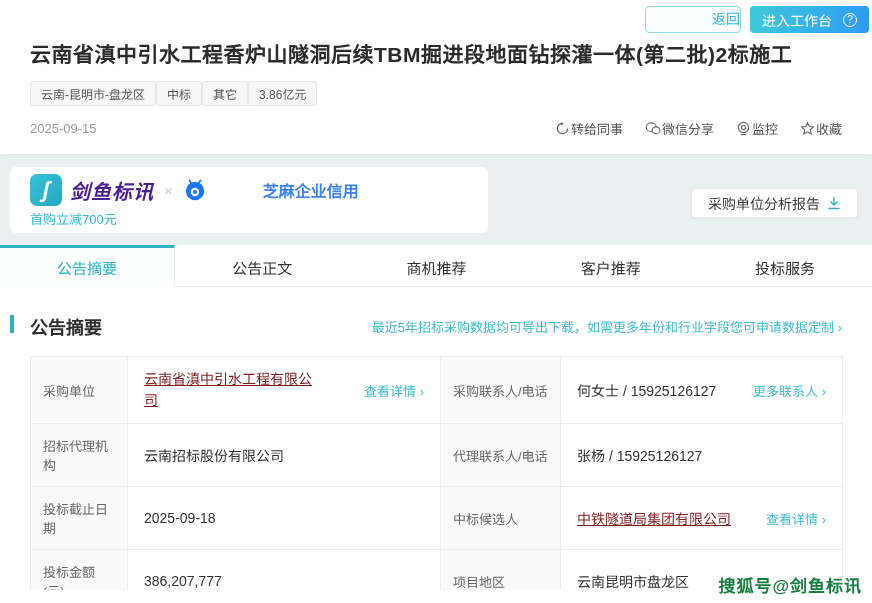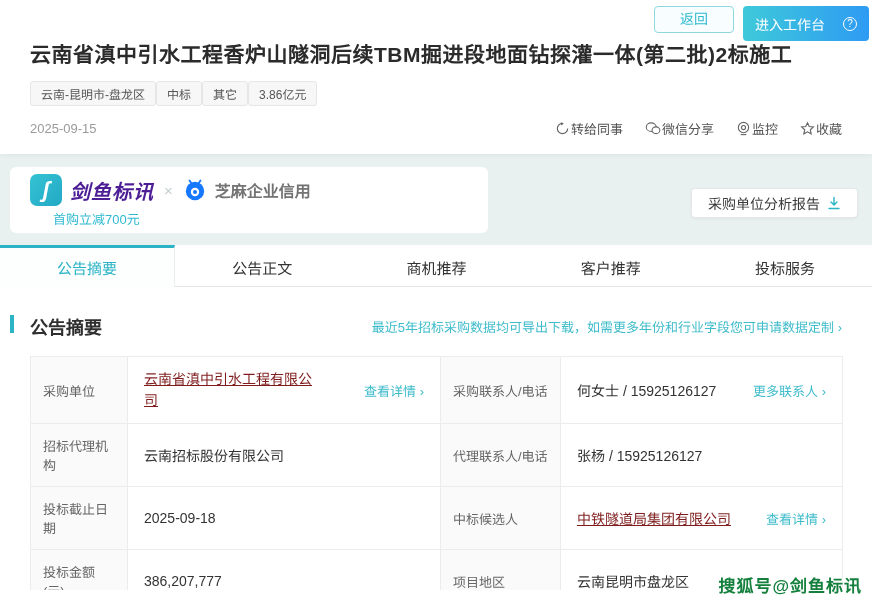--- a/index.html
+++ b/index.html
@@ -13,26 +13,26 @@
   }
   
   .header-card {
     background:#fff;
     padding:8px 30px 16px 30px;
     position:relative;
     box-shadow:0 2px 5px rgba(0,0,0,.04);
   }
   .top-buttons { position:absolute; top:6px; right:3px; display:flex; gap:9px; }
   .btn-back {
-    width:80px; height:27px; line-height:25px; text-align:center;
+    width:96px; height:27px; line-height:25px; text-align:right;
     background:#f8feff; border:1px solid #8fd8e2; border-radius:4px;
     color:#2fb9cf; font-size:14px; cursor:pointer;
   }
   .btn-workspace {
-    height:35px; padding:0 12px; display:flex; align-items:center; gap:18px;
+    height:27px; padding:0 12px; display:flex; align-items:center; gap:11px;
     background:linear-gradient(90deg,#3ec9da,#2e9bf3);
     border:none; border-radius:4px; color:#fff; font-size:14px; cursor:pointer;
   }
   .help-circle {
     display:inline-flex; width:14px; height:14px; border:1px solid #fff; border-radius:50%;
     align-items:center; justify-content:center; font-size:10px;
   }
   .page-title { margin-top:30px; font-size:21px; font-weight:bold; color:#2b2b2b; letter-spacing:.5px; }
   .tag-row { margin-top:13px; display:flex; gap:0; }
   .tag {
@@ -53,22 +53,22 @@
   .logo-row { display:flex; align-items:center; gap:8px; }
   .brand-mark {
     width:32px; height:32px; border-radius:7px;
     background:linear-gradient(135deg,#35c3d4,#23a8c4);
     color:#fff; font-size:22px; font-weight:bold; font-style:italic;
     display:flex; align-items:center; justify-content:center;
   }
   .brand-name { font-size:20px; font-weight:bold; font-style:italic; color:#4c1d95; letter-spacing:1px; }
   .brand-cross { color:#c4cdd2; font-size:15px; margin:0 2px; }
   .partner-mark { display:block; }
-  .partner-name { font-size:16px; font-weight:bold; color:#737373; }
-  .promo-text { margin-top:3px; font-size:13px; color:#2fb9cf;margin-left:23px; }
+  .partner-name { font-size:16px; font-weight:bold; color:#3b82f6;margin-left:48px; }
+  .promo-text { margin-top:3px; font-size:13px; color:#2fb9cf; }
   .report-area { display:flex; gap:16px; position:relative; margin-top:6px; }
   .report-btn {
     background:#fff; border:1px solid #e7e7e7; border-radius:4px;
     height:30px; padding:0 16px; display:flex; align-items:center; gap:7px;
     font-size:14px; color:#3a3a3a; cursor:pointer; box-shadow:0 1px 3px rgba(0,0,0,.05);
   }
   .supplier-wrap { position:relative; }
   .risk-badge {
     position:absolute; top:-15px; right:22px; white-space:nowrap;
     background:linear-gradient(90deg,#2fc0cf,#3f8ef5);

